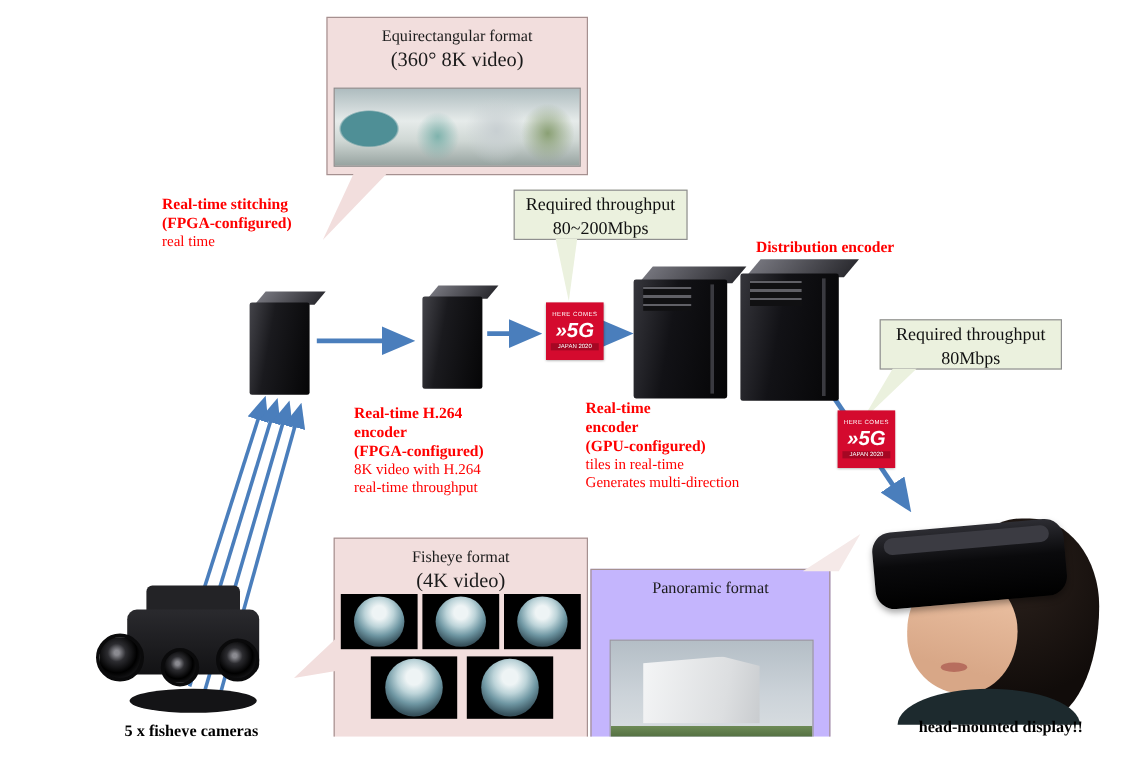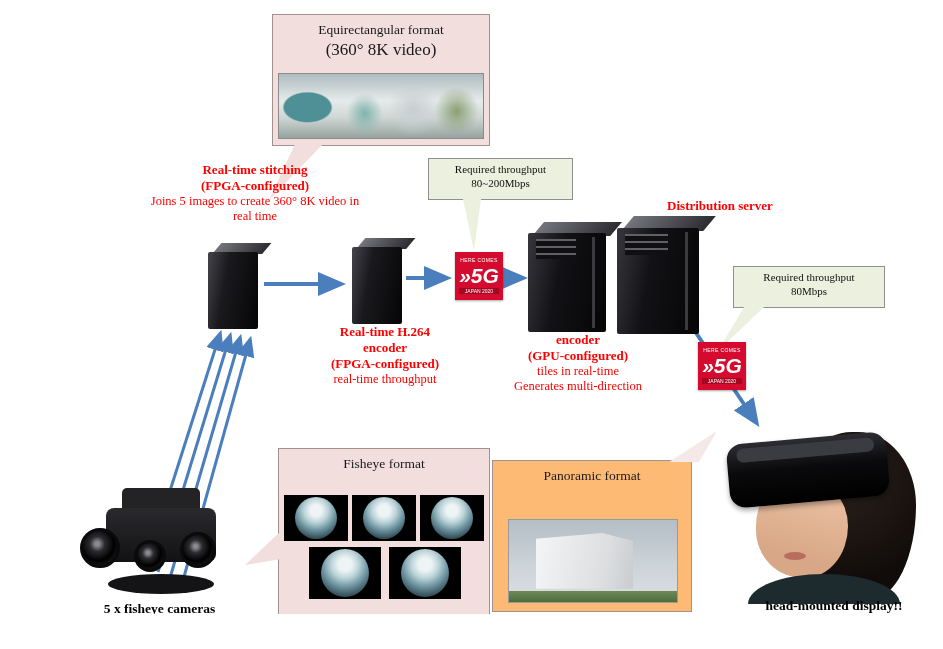--- a/index.html
+++ b/index.html
@@ -9,34 +9,34 @@
   svg.arrows { position:absolute; left:0; top:0; z-index:1; pointer-events:none; }
 
   
   .bubble { position:absolute; background:#f2dedd; border:1px solid #a59090; z-index:2; text-align:center; }
   .bubble-title { font-size:13.5px; color:#1a1a1a; padding-top:7px; }
   .bubble-sub { font-size:17px; color:#1a1a1a; padding-top:2px; }
   .tailsvg { position:absolute; z-index:1; }
 
   
   .callout { position:absolute; background:#ebf1de; border:1px solid #8f8f8f; z-index:2; text-align:center;
-             font-size:11px; color:#111; padding-top:3px; line-height:1.3; }
-
-  
-  .label { position:absolute; z-index:2; text-align:center; color:#ff0000; font-size:12.5px; line-height:1.22; }
+             font-size:15px; color:#111; padding-top:3px; line-height:1.3; }
+
+  
+  .label { position:absolute; z-index:2; color:#ff0000; font-size:12.5px; line-height:1.22; }
   .label .t { font-weight:bold; font-size:13px; }
 
   .blacklabel { position:absolute; z-index:2; text-align:center; color:#000; font-weight:bold; font-size:13.5px; line-height:1.25; }
 
   
   .logo5g { position:absolute; width:48px; height:48px; background:#d40a2e; z-index:3; color:#fff; text-align:center;
             display:flex; flex-direction:column; justify-content:center; gap:1px;
             box-shadow:0 1px 2px rgba(0,0,0,.35); font-family:"Liberation Sans", sans-serif; }
   .logo5g .t5 { font-size:5px; letter-spacing:.4px; line-height:1.1; }
-  .logo5g .m5 { font-size:21px; font-weight:bold; font-style:italic; line-height:1; }
+  .logo5g .m5 { font-size:17px; font-weight:bold; font-style:italic; line-height:1; }
   .logo5g .b5 { font-size:5px; line-height:1.2; background:rgba(0,0,0,.22); margin:1px 4px 0 4px; }
 
   
   .tower { position:absolute; z-index:2; }
   .tw-top { position:absolute; left:4px; top:0; width:100%; height:13%;
             background:linear-gradient(90deg,#74747c,#2c2c31); transform:skewX(-40deg); transform-origin:bottom left; }
   .tw-front { position:absolute; left:0; bottom:0; width:100%; height:89%;
               background:linear-gradient(100deg,#44444a 0%,#1a1a1e 35%,#050506 100%); border-radius:2px; }
   .sv-front { position:absolute; left:0; bottom:0; width:100%; height:90%;
               background:linear-gradient(100deg,#36363c 0%,#121216 40%,#050506 100%); border-radius:2px; }
@@ -119,38 +119,38 @@
       <polygon points="26,0 54,0 0,56" fill="#f2dedd"></polygon>
     </svg>
     <div class="bubble-title">Equirectangular format</div>
     <div class="bubble-sub">(360°  8K video)</div>
     <div class="pano360" style="left:5px; top:58px; width:206px; height:66px;"></div>
   </div>
 
   <div class="label" style="left:135px; top:162px; width:240px;">
     <div class="t">Real-time stitching</div>
     <div class="t">(FPGA-configured)</div>
-    <div>Joins 5 images to create 360° 8K video in</div>
     <div>real time</div>
   </div>
 
   <div class="tower" style="left:208px; top:243px; width:50px; height:86px;">
     <div class="tw-top"></div>
     <div class="tw-front"></div>
   </div>
 
   <div class="tower" style="left:352px; top:238px; width:50px; height:86px;">
     <div class="tw-top"></div>
     <div class="tw-front"></div>
   </div>
 
-  <div class="label" style="left:295px; top:324px; width:180px;">
+  <div class="label" style="left:295px; top:336px; width:180px;">
     <div class="t">Real-time H.264</div>
     <div class="t">encoder</div>
     <div class="t">(FPGA-configured)</div>
+    <div>8K video with H.264</div>
     <div>real-time throughput</div>
   </div>
 
   <div class="callout" style="left:428px; top:158px; width:145px; height:42px;">
     <svg class="tailsvg" style="left:28px; top:40px;" width="34" height="54">
       <polygon points="6,0 24,0 17,52" fill="#ebf1de"></polygon>
     </svg>
     <div>Required throughput</div>
     <div>80~200Mbps</div>
   </div>
@@ -170,24 +170,25 @@
   </div>
   <div class="tower" style="left:617px; top:216px; width:82px; height:118px;">
     <div class="tw-top"></div>
     <div class="sv-front">
       <div class="sv-bays"></div>
       <div class="sv-edge"></div>
     </div>
   </div>
 
   <div class="label" style="left:630px; top:198px; width:180px;">
-    <div class="t">Distribution server</div>
+    <div class="t">Distribution encoder</div>
   </div>
 
   <div class="label" style="left:488px; top:332px; width:180px;">
+    <div class="t">Real-time</div>
     <div class="t">encoder</div>
     <div class="t">(GPU-configured)</div>
     <div>tiles in real-time</div>
     <div>Generates multi-direction</div>
   </div>
 
   <div class="callout" style="left:733px; top:266px; width:152px; height:42px;">
     <svg class="tailsvg" style="left:-18px; top:40px;" width="52" height="46">
       <polygon points="28,0 48,0 2,44" fill="#ebf1de"></polygon>
     </svg>
@@ -212,38 +213,39 @@
 
   <div class="blacklabel" style="left:52px; top:601px; width:215px;">
     <div>5 x fisheye cameras</div>
   </div>
 
   <div class="bubble" style="left:278px; top:448px; width:212px; height:170px;">
     <svg class="tailsvg" style="left:-34px; top:78px;" width="36" height="40">
       <polygon points="36,4 36,32 0,38" fill="#f2dedd"></polygon>
     </svg>
     <div class="bubble-title">Fisheye format</div>
+    <div class="bubble-sub">(4K video)</div>
     <div class="fthumb" style="left:5px; top:46px; width:64px; height:46px;">
       <div class="fish" style="width:42px; height:42px;"></div>
     </div>
     <div class="fthumb" style="left:73px; top:46px; width:64px; height:46px;">
       <div class="fish" style="width:42px; height:42px;"></div>
     </div>
     <div class="fthumb" style="left:141px; top:46px; width:64px; height:46px;">
       <div class="fish" style="width:42px; height:42px;"></div>
     </div>
     <div class="fthumb" style="left:30px; top:98px; width:72px; height:52px;">
       <div class="fish" style="width:48px; height:48px;"></div>
     </div>
     <div class="fthumb" style="left:110px; top:98px; width:72px; height:52px;">
       <div class="fish" style="width:48px; height:48px;"></div>
     </div>
   </div>
 
-  <div class="bubble" style="left:492px; top:460px; width:200px; height:152px; background:#fdba74;">
+  <div class="bubble" style="left:492px; top:474px; width:200px; height:152px; background:#c4b5fd;">
     <svg class="tailsvg" style="left:172px; top:-30px;" width="54" height="32">
       <polygon points="4,31 34,31 52,0" fill="#f5e9e8"></polygon>
     </svg>
     <div class="bubble-title">Panoramic format</div>
     <div class="bimg" style="left:15px; top:58px; width:170px; height:84px;">
       <div class="bld"></div>
       <div class="grass"></div>
     </div>
   </div>
 

